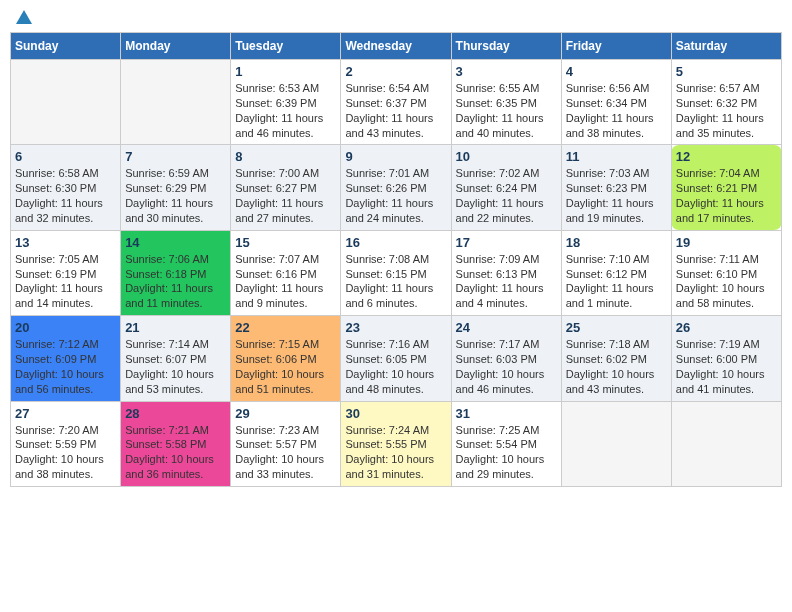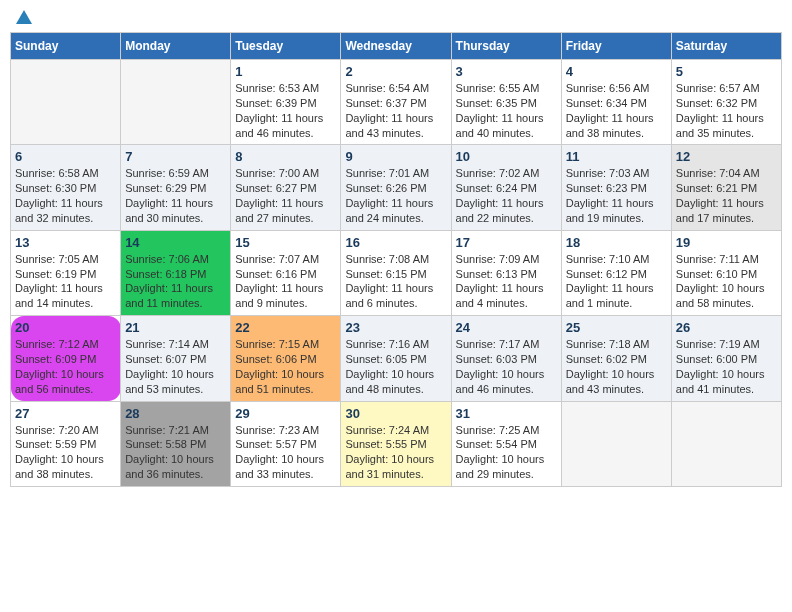--- a/index.html
+++ b/index.html
@@ -198,21 +198,21 @@
           <div class="cell-text">Sunrise: 7:02 AM
 Sunset: 6:24 PM
 Daylight: 11 hours and 22 minutes.</div>
         </td>
         <td style="background: rgb(238, 242, 247);">
           <span class="day-num">11</span>
           <div class="cell-text">Sunrise: 7:03 AM
 Sunset: 6:23 PM
 Daylight: 11 hours and 19 minutes.</div>
         </td>
-        <td style="background: #e5e5e5;">
+        <td style="background: #bef264; border-radius: 8px;">
           <span class="day-num">12</span>
           <div class="cell-text">Sunrise: 7:04 AM
 Sunset: 6:21 PM
 Daylight: 11 hours and 17 minutes.</div>
         </td>
       </tr>
       <tr>
         <td style="background: rgb(255, 255, 255);">
           <span class="day-num">13</span>
           <div class="cell-text">Sunrise: 7:05 AM
@@ -250,21 +250,21 @@
 Daylight: 11 hours and 1 minute.</div>
         </td>
         <td style="background: rgb(255, 255, 255);">
           <span class="day-num">19</span>
           <div class="cell-text">Sunrise: 7:11 AM
 Sunset: 6:10 PM
 Daylight: 10 hours and 58 minutes.</div>
         </td>
       </tr>
       <tr>
-        <td style="background: #d946ef; border-radius: 13px;">
+        <td style="background: #3b82f6;">
           <span class="day-num">20</span>
           <div class="cell-text">Sunrise: 7:12 AM
 Sunset: 6:09 PM
 Daylight: 10 hours and 56 minutes.</div>
         </td>
         <td style="background: rgb(238, 242, 247);">
           <span class="day-num">21</span>
           <div class="cell-text">Sunrise: 7:14 AM
 Sunset: 6:07 PM
 Daylight: 10 hours and 53 minutes.</div>
@@ -300,21 +300,21 @@
 Daylight: 10 hours and 41 minutes.</div>
         </td>
       </tr>
       <tr>
         <td style="background: rgb(255, 255, 255);">
           <span class="day-num">27</span>
           <div class="cell-text">Sunrise: 7:20 AM
 Sunset: 5:59 PM
 Daylight: 10 hours and 38 minutes.</div>
         </td>
-        <td style="background: #a3a3a3;">
+        <td style="background: #ec4899;">
           <span class="day-num">28</span>
           <div class="cell-text">Sunrise: 7:21 AM
 Sunset: 5:58 PM
 Daylight: 10 hours and 36 minutes.</div>
         </td>
         <td style="background: rgb(255, 255, 255);">
           <span class="day-num">29</span>
           <div class="cell-text">Sunrise: 7:23 AM
 Sunset: 5:57 PM
 Daylight: 10 hours and 33 minutes.</div>

